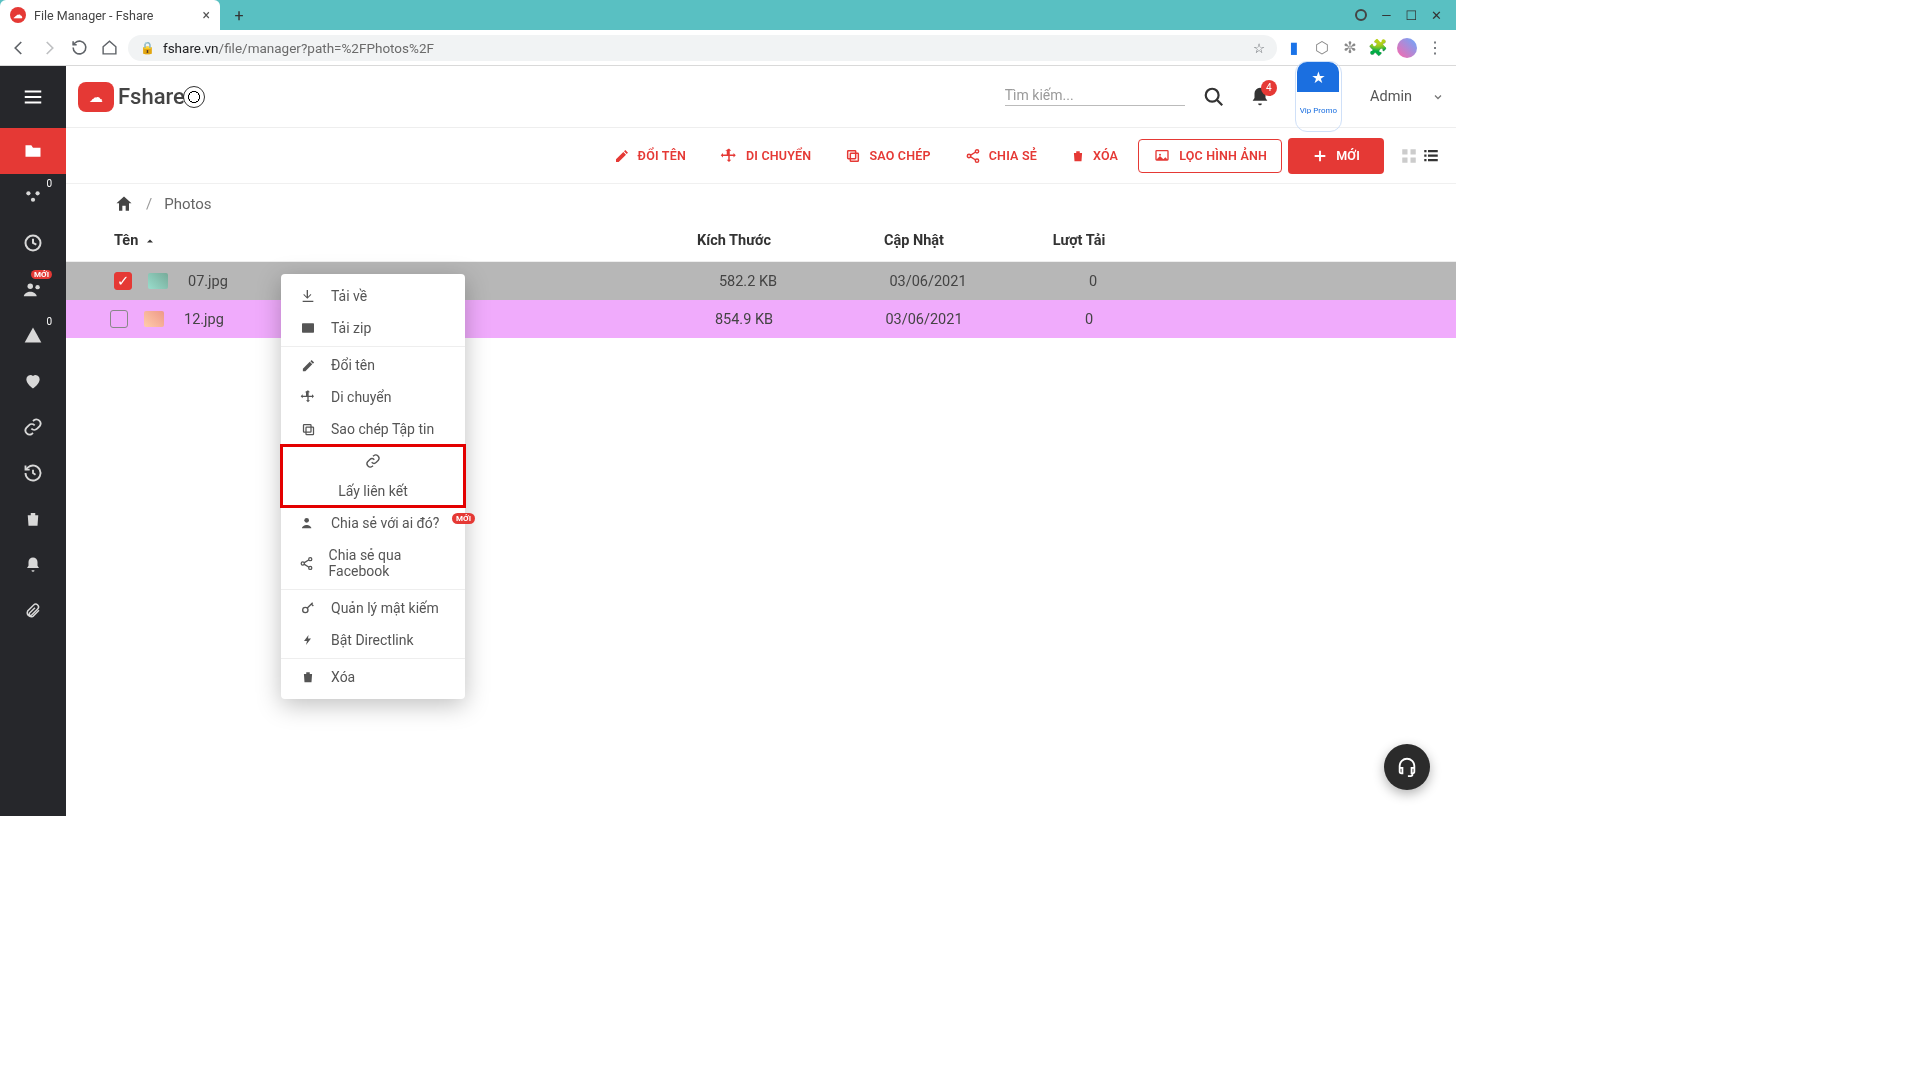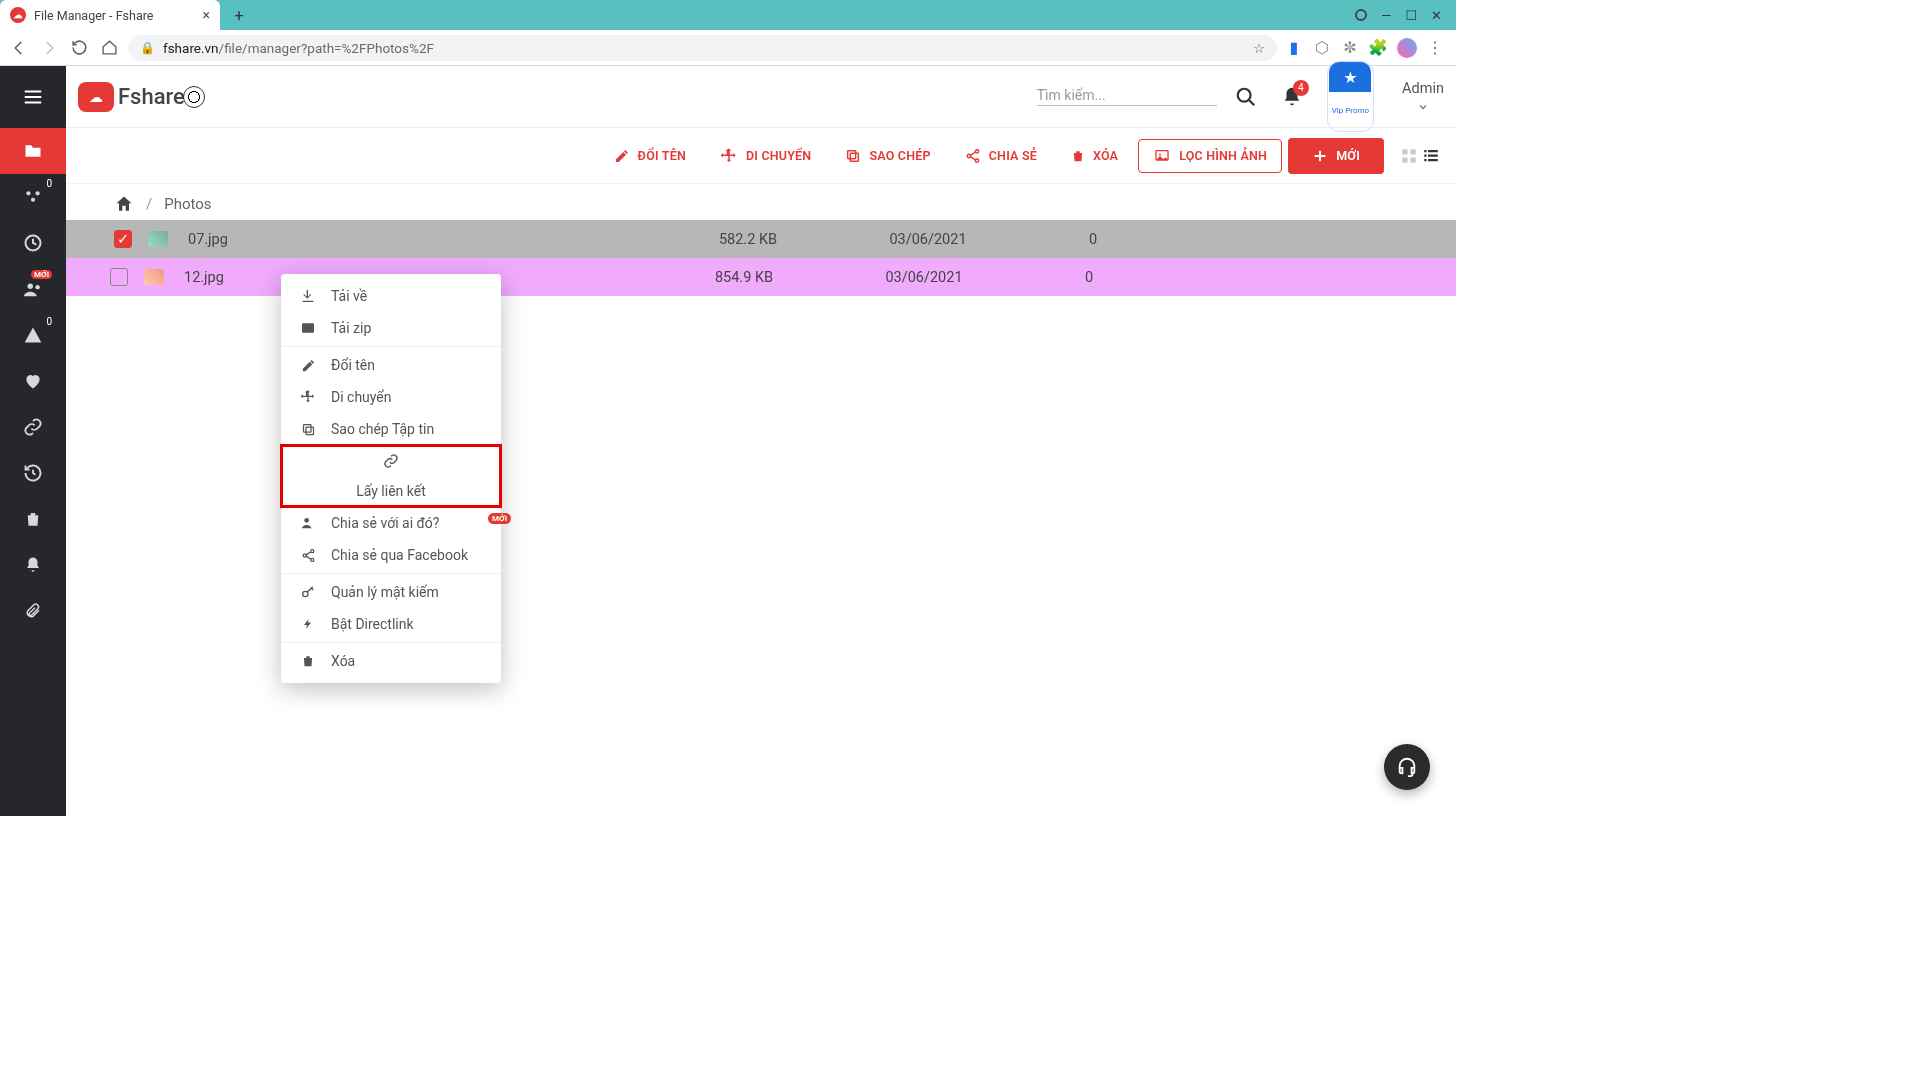--- a/index.html
+++ b/index.html
@@ -46,21 +46,21 @@
     .spacer { flex:1; }
     .search-wrap { display:flex; align-items:center; border-bottom:1px solid #bbb; width:180px; padding-bottom:2px;}
     .search-wrap input { border:none; outline:none; font-size:14px; flex:1; color:#555;}
     .search-wrap input::placeholder{color:#9a9a9a;}
     .search-ico { color:#555; margin-left:6px;}
     .notif { position:relative; margin:0 12px; color:#333; cursor:pointer;}
     .notif .count { position:absolute; top:-6px; right:-6px; background:#e53935;color:#fff;border-radius:50%;width:16px;height:16px;font-size:10px;display:flex;align-items:center;justify-content:center;}
     .vip { background:#1b6fe0; width:42px;height:30px;border-radius:10px 10px 0 0;display:flex;align-items:center;justify-content:center;color:#fff;position:relative;}
     .vip-wrap{display:flex;flex-direction:column;align-items:center;border:1px solid #cfe0f8;border-radius:12px;padding-bottom:2px;}
     .vip-label{font-size:8px;color:#1b6fe0;padding:14px 4px;}
-    .admin { margin-left:16px; color:#555; font-size:14.5px; display:flex;align-items:center;gap:4px;cursor:pointer;flex-direction:column;}
+    .admin { margin-left:16px; color:#555; font-size:14.5px; display:flex;align-items:center;gap:20px;cursor:pointer;}
 
     .toolbar-row { height:56px; display:flex; align-items:center; padding:0 16px; gap:6px; border-bottom:1px solid #f0f0f0; justify-content:flex-end;}
     .tbtn { display:flex; align-items:center; gap:8px; color:#e53935; font-size:12.5px; font-weight:600; padding:8px 14px; cursor:pointer; text-transform:uppercase; letter-spacing:.2px;}
     .tbtn.outline { border:1.5px solid #e53935; border-radius:4px;}
     .tbtn.solid { background:#e53935;color:#fff;border-radius:4px;padding:10px 24px;}
     .view-toggle { display:flex; gap:4px; margin-left:10px; color:#bbb;}
     .view-toggle .active{color:#444;}
 
     .breadcrumb { padding:10px 48px 6px; display:flex; align-items:center; gap:12px; color:#666; font-size:15px;}
     .breadcrumb .home{color:#444;}
@@ -76,21 +76,21 @@
     .row.sel { background:#b7b7b7;}
     .row:not(.sel){ background:#f0abfc;padding-left:44px;}
     .cbox { width:18px;height:18px;border:1.5px solid #888;border-radius:3px;display:flex;align-items:center;justify-content:center;margin-right:16px;cursor:pointer;}
     .cbox.checked{background:#e53935;border-color:#e53935;color:#fff;}
     .thumb{width:20px;height:16px;background:linear-gradient(45deg,#9dc,#7a9);border-radius:2px;margin-right:20px;}
     .thumb.t2{background:linear-gradient(45deg,#fca,#e98);}
     .fname{flex:0 0 470px;}
     .row .col-size, .row .col-date, .row .col-dl { font-weight:400;}
 
     
-    .ctx { position:absolute; left:281px; top:274px; width:220px; background:#fff; border-radius:4px; box-shadow:0 6px 24px rgba(0,0,0,.25); padding:6px 0; z-index:50;}
+    .ctx { position:absolute; left:281px; top:274px; width:184px; background:#fff; border-radius:4px; box-shadow:0 6px 24px rgba(0,0,0,.25); padding:6px 0; z-index:50;}
     .ctx-item { display:flex; align-items:center; gap:14px; padding:8px 18px; font-size:14px; color:#555; cursor:pointer; position:relative;}
     .ctx-sep { height:1px; background:#eee; margin:2px 0;}
     .ctx-ico { width:18px; display:flex;justify-content:center;color:#555;}
     .ctx-item.highlight { outline:3px solid #e30000; outline-offset:-2px;flex-direction:column;}
     .ctx-badge{position:absolute;right:-10px;top:6px;background:#e53935;color:#fff;font-size:8px;padding:1px 4px;border-radius:7px;font-weight:bold;}
 
     
     .fab { position:absolute; right:26px; bottom:26px; width:46px;height:46px;border-radius:50%;background:#2b2b2b;color:#fff;display:flex;align-items:center;justify-content:center;box-shadow:0 4px 12px rgba(0,0,0,.3);cursor:pointer;}
 
     svg { display:block; }
@@ -332,20 +332,31 @@
     <div class="breadcrumb">
       <span class="home">
           <svg width="20" height="20" viewBox="0 0 24 24" fill="#444">
             <path d="M3 11l9-8 9 8h-3v9h-4v-6h-4v6H6v-9z"></path>
           </svg>
         </span>
       <span class="sep">/</span>
       <span>Photos</span>
     </div>
 
+    <div class="table-head">
+      <div class="col-name">
+          <span>Tên</span>
+          <svg width="12" height="12" viewBox="0 0 24 24" fill="#333">
+            <path d="M6 15l6-6 6 6z"></path>
+          </svg>
+        </div>
+      <div class="col-size">Kích Thước</div>
+      <div class="col-date">Cập Nhật</div>
+      <div class="col-dl">Lượt Tải</div>
+    </div>
 
     <div class="row sel">
       <span class="cbox checked">✓</span>
       <span class="thumb"></span>
       <span class="fname">07.jpg</span>
       <span class="col-size">582.2 KB</span>
       <span class="col-date">03/06/2021</span>
       <span class="col-dl">0</span>
     </div>
     <div class="row">

